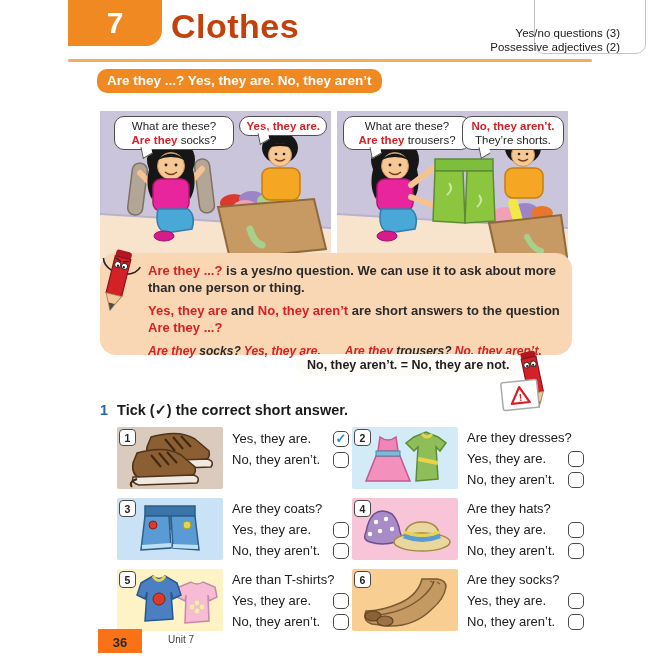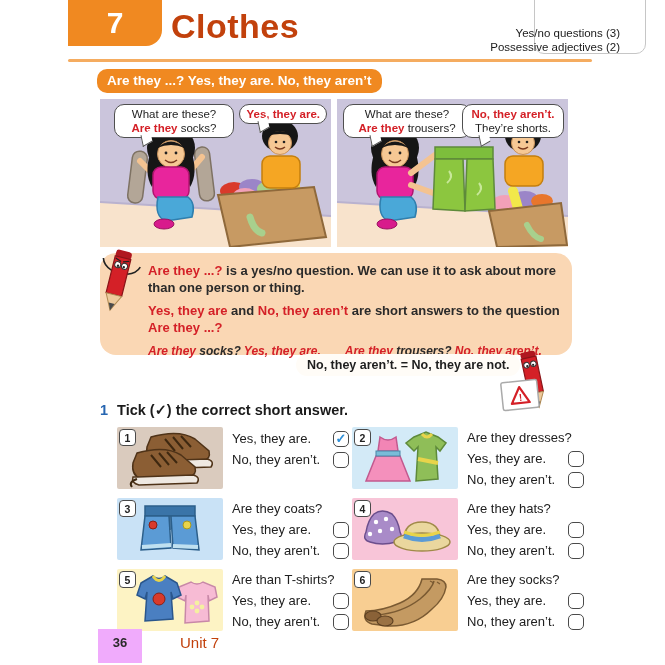--- a/index.html
+++ b/index.html
@@ -15,21 +15,21 @@
     background:#fff; border:1.5px solid #C6C6C6; border-radius:10px; }
   .syllabus-text { position:absolute; right:45px; top:26px; text-align:right;
     font-size:11.5px; line-height:14px; color:#1A1A1A; z-index:2; }
   .header-rule { position:absolute; left:68px; top:59px; width:524px; height:3px; background:#F5AC60; border-radius:2px; }
 
   
   .banner { position:absolute; left:97px; top:69px; height:24px; line-height:24px;
     background:#F08921; border-radius:10px; padding:0 10px; color:#fff; font-weight:bold; font-size:13.5px; white-space:nowrap; }
 
   
-  .panels { position:absolute; left:100px; top:99px; width:472px; height:124px; display:flex; gap:6px; }
+  .panels { position:absolute; left:100px; top:111px; width:472px; height:124px; display:flex; gap:6px; }
   .panel { position:relative; width:231px; height:148px; background:#CBC5DC; overflow:hidden; }
   .panel svg.scene { position:absolute; left:0; top:0; width:100%; height:100%; }
   .bubble { position:absolute; background:#fff; border:1.5px solid #4F4F4F; border-radius:10px;
     padding:2px 6px; font-size:11.5px; line-height:14px; text-align:center; color:#1E1E1E; z-index:3; }
   .bubble .tail { position:absolute; bottom:-7px; width:11px; height:11px; background:#fff;
     border-left:1.5px solid #4F4F4F; border-bottom:1.5px solid #4F4F4F; transform:rotate(-30deg) skew(-18deg); }
   .red { color:#D42027; font-weight:bold; }
 
   
   .grammar-box { position:absolute; left:100px; top:253px; width:472px; height:102px;
@@ -57,24 +57,24 @@
     display:flex; align-items:center; justify-content:center; }
   .item-txt { margin-left:9px; padding-top:1px; width:117px; font-size:13px; color:#202020; }
   .q-line { height:20px; line-height:20px; }
   .a-line { height:21px; display:flex; align-items:center; }
   .a-label { flex:1; }
   .cbox { width:16px; height:16px; flex:none; background:#fff; border:1.8px solid #4A4A4A;
     border-radius:5px; display:flex; align-items:center; justify-content:center;
     font-size:13px; font-weight:bold; color:#2E8FD8; line-height:1; }
 
   
-  .footer-page { position:absolute; left:98px; top:629px; width:44px; height:34px; background:#f0abfc;
+  .footer-page { position:absolute; left:98px; top:629px; width:44px; height:24px; background:#f97316;
     display:flex; align-items:flex-start; justify-content:center; padding-top:6px;
     font-size:13px; font-weight:bold; color:#2A2A2A; }
-  .footer-unit { position:absolute; left:180px; top:634px; font-size:15px; color:#c2410c; }
+  .footer-unit { position:absolute; left:168px; top:634px; font-size:10px; color:#404040; }
 </style>
 </head>
 <body>
 
 <div class="page">
 
   <div class="unit-tab">
     <span>7</span>
   </div>
   <div class="page-title">Clothes</div>

